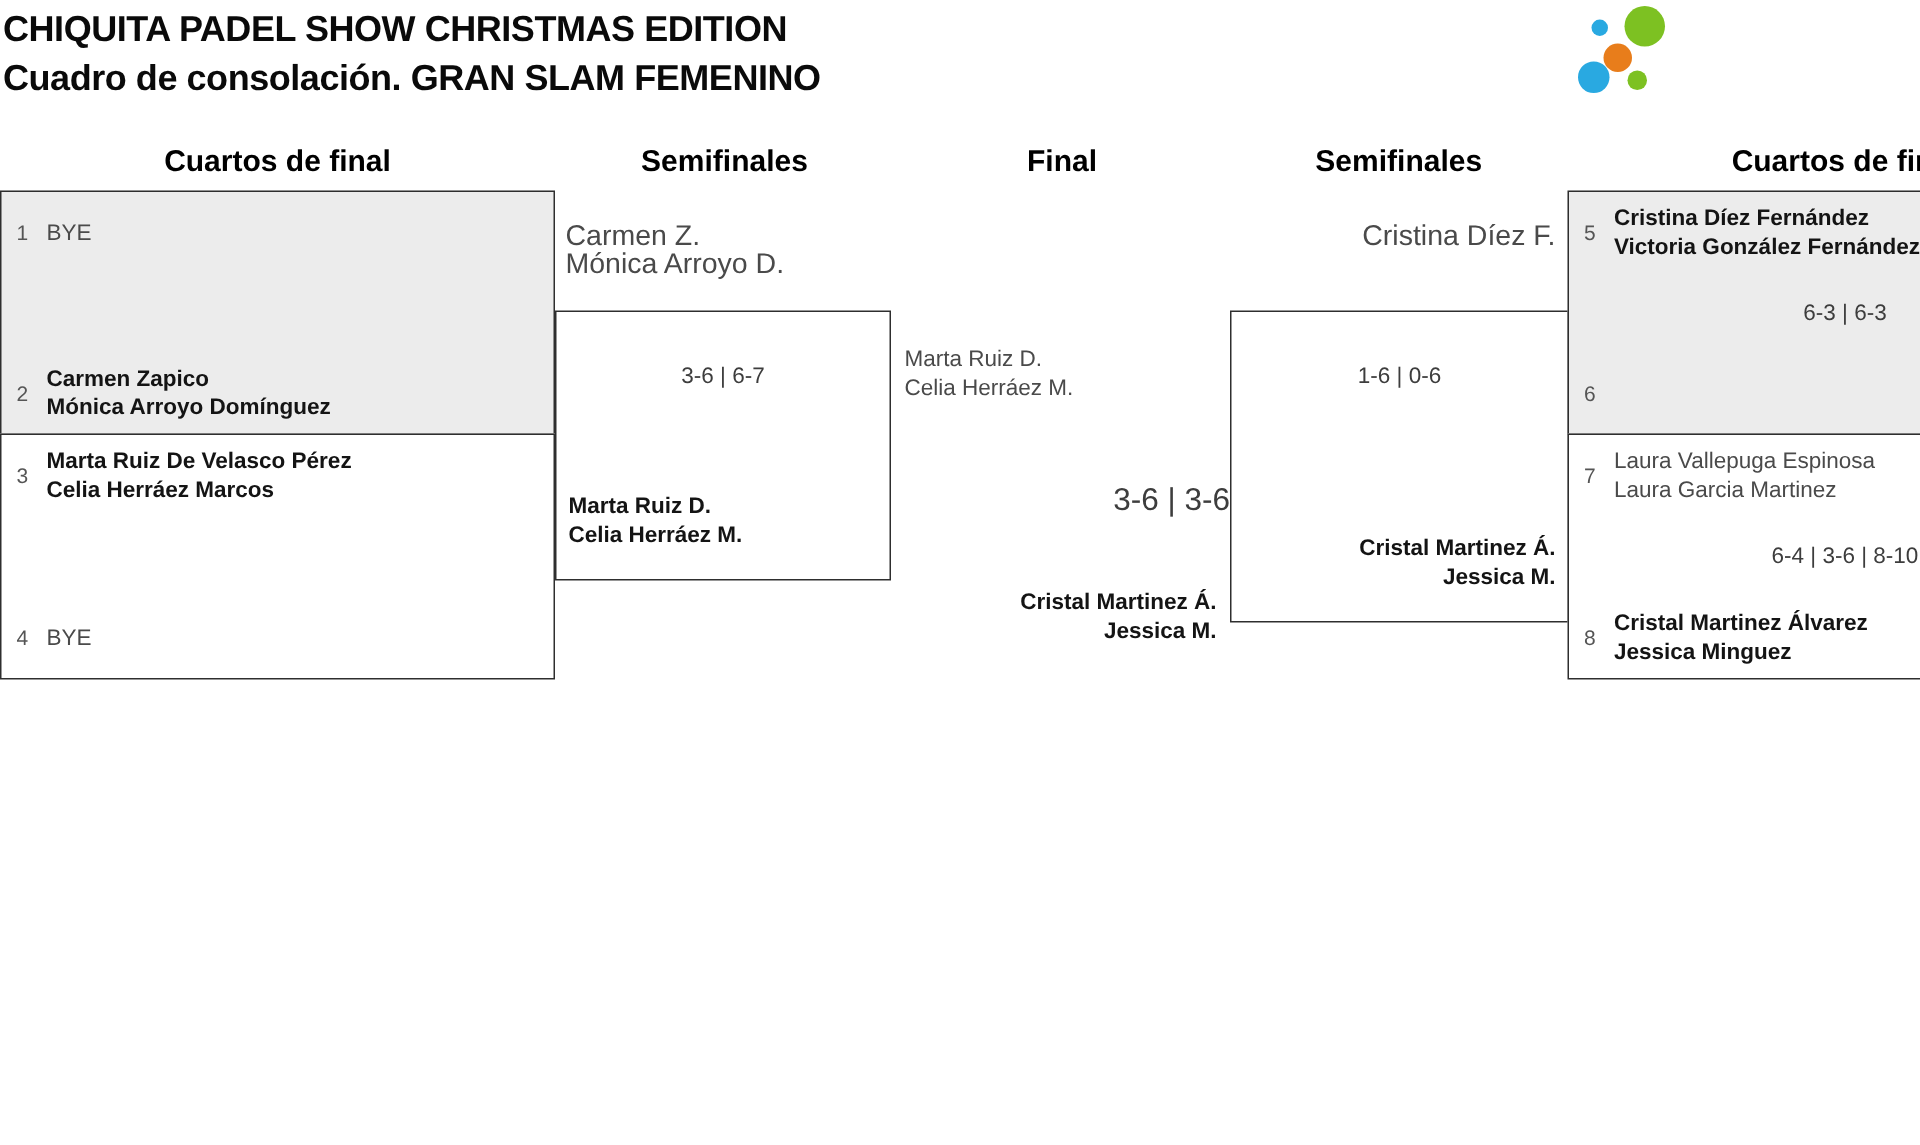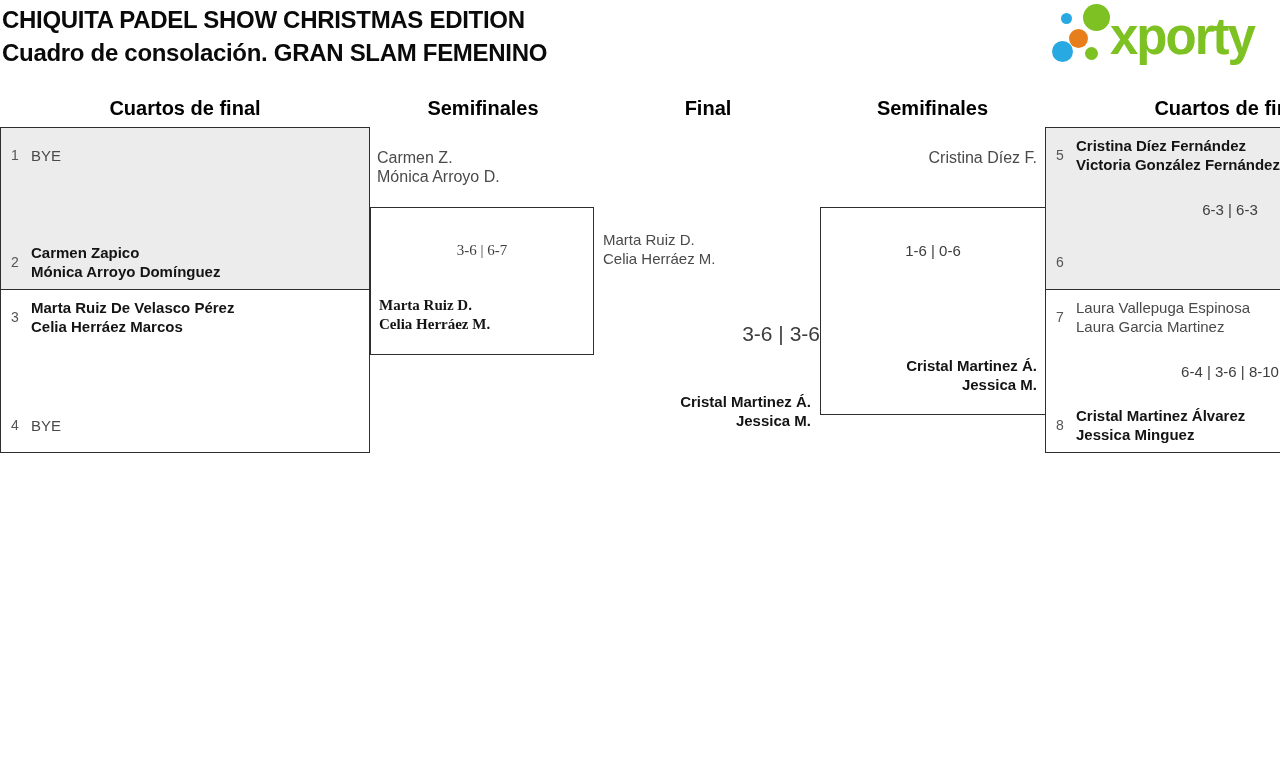--- a/index.html
+++ b/index.html
@@ -39,37 +39,37 @@
   .box {
     position:absolute; border:1px solid #2e2e2e; background:#fff;
   }
   .box.gray { background:#ececec; }
   .qf { display:flex; flex-direction:column; justify-content:space-between; padding:8px 10px; }
   .qf-a { left:0;      top:127px; width:370px; height:163px; }
   .qf-b { left:0;      top:289px; width:370px; height:164px; }
   .qf-c { left:1045px; top:127px; width:370px; height:163px; }
   .qf-d { left:1045px; top:289px; width:370px; height:164px; }
   .sf   { }
-  .sf-l { left:370px; top:207px; width:224px; height:148px;font-family:Liberation Serif, serif; }
+  .sf-l { left:370px; top:207px; width:224px; height:180px; }
   .sf-r { left:820px; top:207px; width:226px; height:208px; }
   
   .team { display:flex; align-items:center; min-height:38px; position:relative; }
   .seed { width:20px; flex:none; font-size:14px; color:#555; }
   .names { font-size:15px; line-height:19px; color:#4a4a4a; white-space:nowrap; }
   .team.winner .names { font-weight:700; color:#141414; }
   
   .score {
     position:absolute; left:0; right:0; text-align:center;
     font-size:15px; color:#3d3d3d; white-space:nowrap;
   }
   .qf-score { top:50%; transform:translateY(-50%); }
   .sf-score { top:34px; }
   
   .sf-top {
-    position:absolute; top:148px; font-size:16px; line-height:19px;
+    position:absolute; top:148px; font-size:19px; line-height:19px;
     color:#4a4a4a; white-space:nowrap;
   }
   .sf-top-l { left:377px; }
   .sf-top-r { left:820px; width:217px; text-align:right; }
   .sf-winner {
     position:absolute; bottom:20px; font-size:15px; line-height:19px;
     font-weight:700; color:#141414; white-space:nowrap;
   }
   .sf-l .sf-winner { left:8px; }
   .sf-r .sf-winner { right:8px; text-align:right; }
@@ -96,21 +96,20 @@
     <div>CHIQUITA PADEL SHOW CHRISTMAS EDITION</div>
     <div>Cuadro de consolación. GRAN SLAM FEMENINO</div>
   </div>
 
   <div class="logo">
     <span class="dot dot-blue-sm"></span>
     <span class="dot dot-green-lg"></span>
     <span class="dot dot-orange"></span>
     <span class="dot dot-blue-lg"></span>
     <span class="dot dot-green-sm"></span>
-    <span class="logo-text">xporty</span>
   </div>
 
   <div class="round-header rh1">Cuartos de final</div>
   <div class="round-header rh2">Semifinales</div>
   <div class="round-header rh3">Final</div>
   <div class="round-header rh4">Semifinales</div>
   <div class="round-header rh5">Cuartos de final</div>
 
   <div class="box gray qf qf-a">
     <div class="team">

